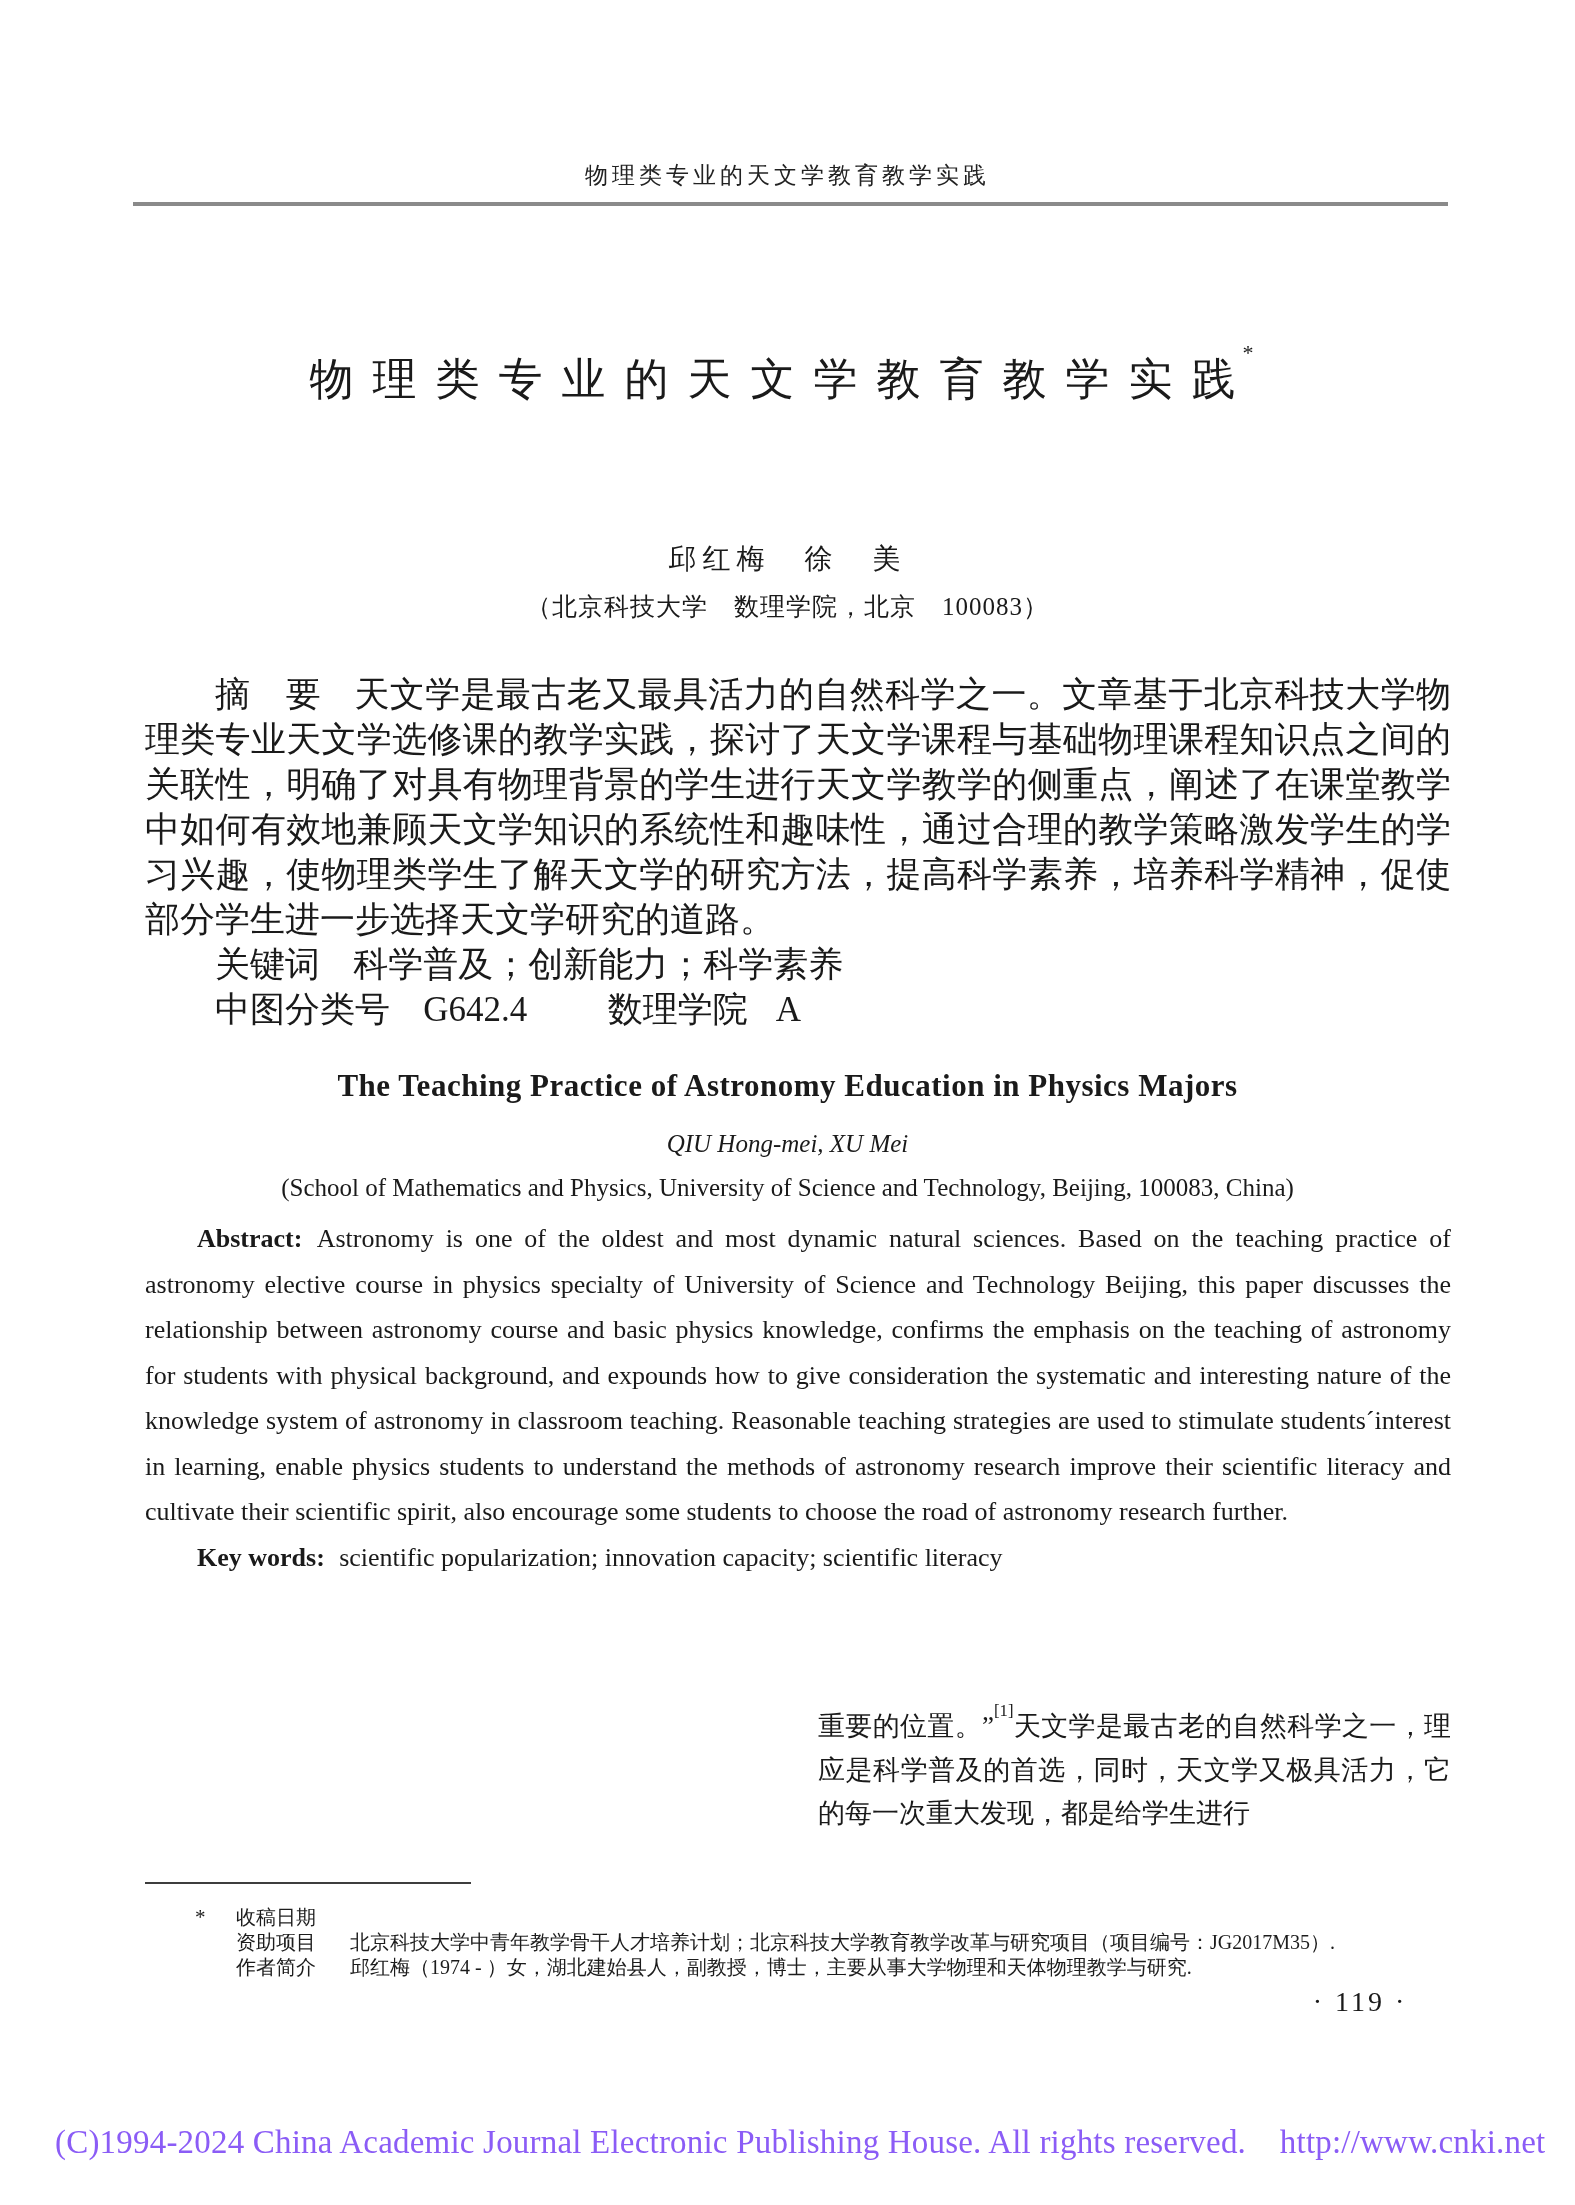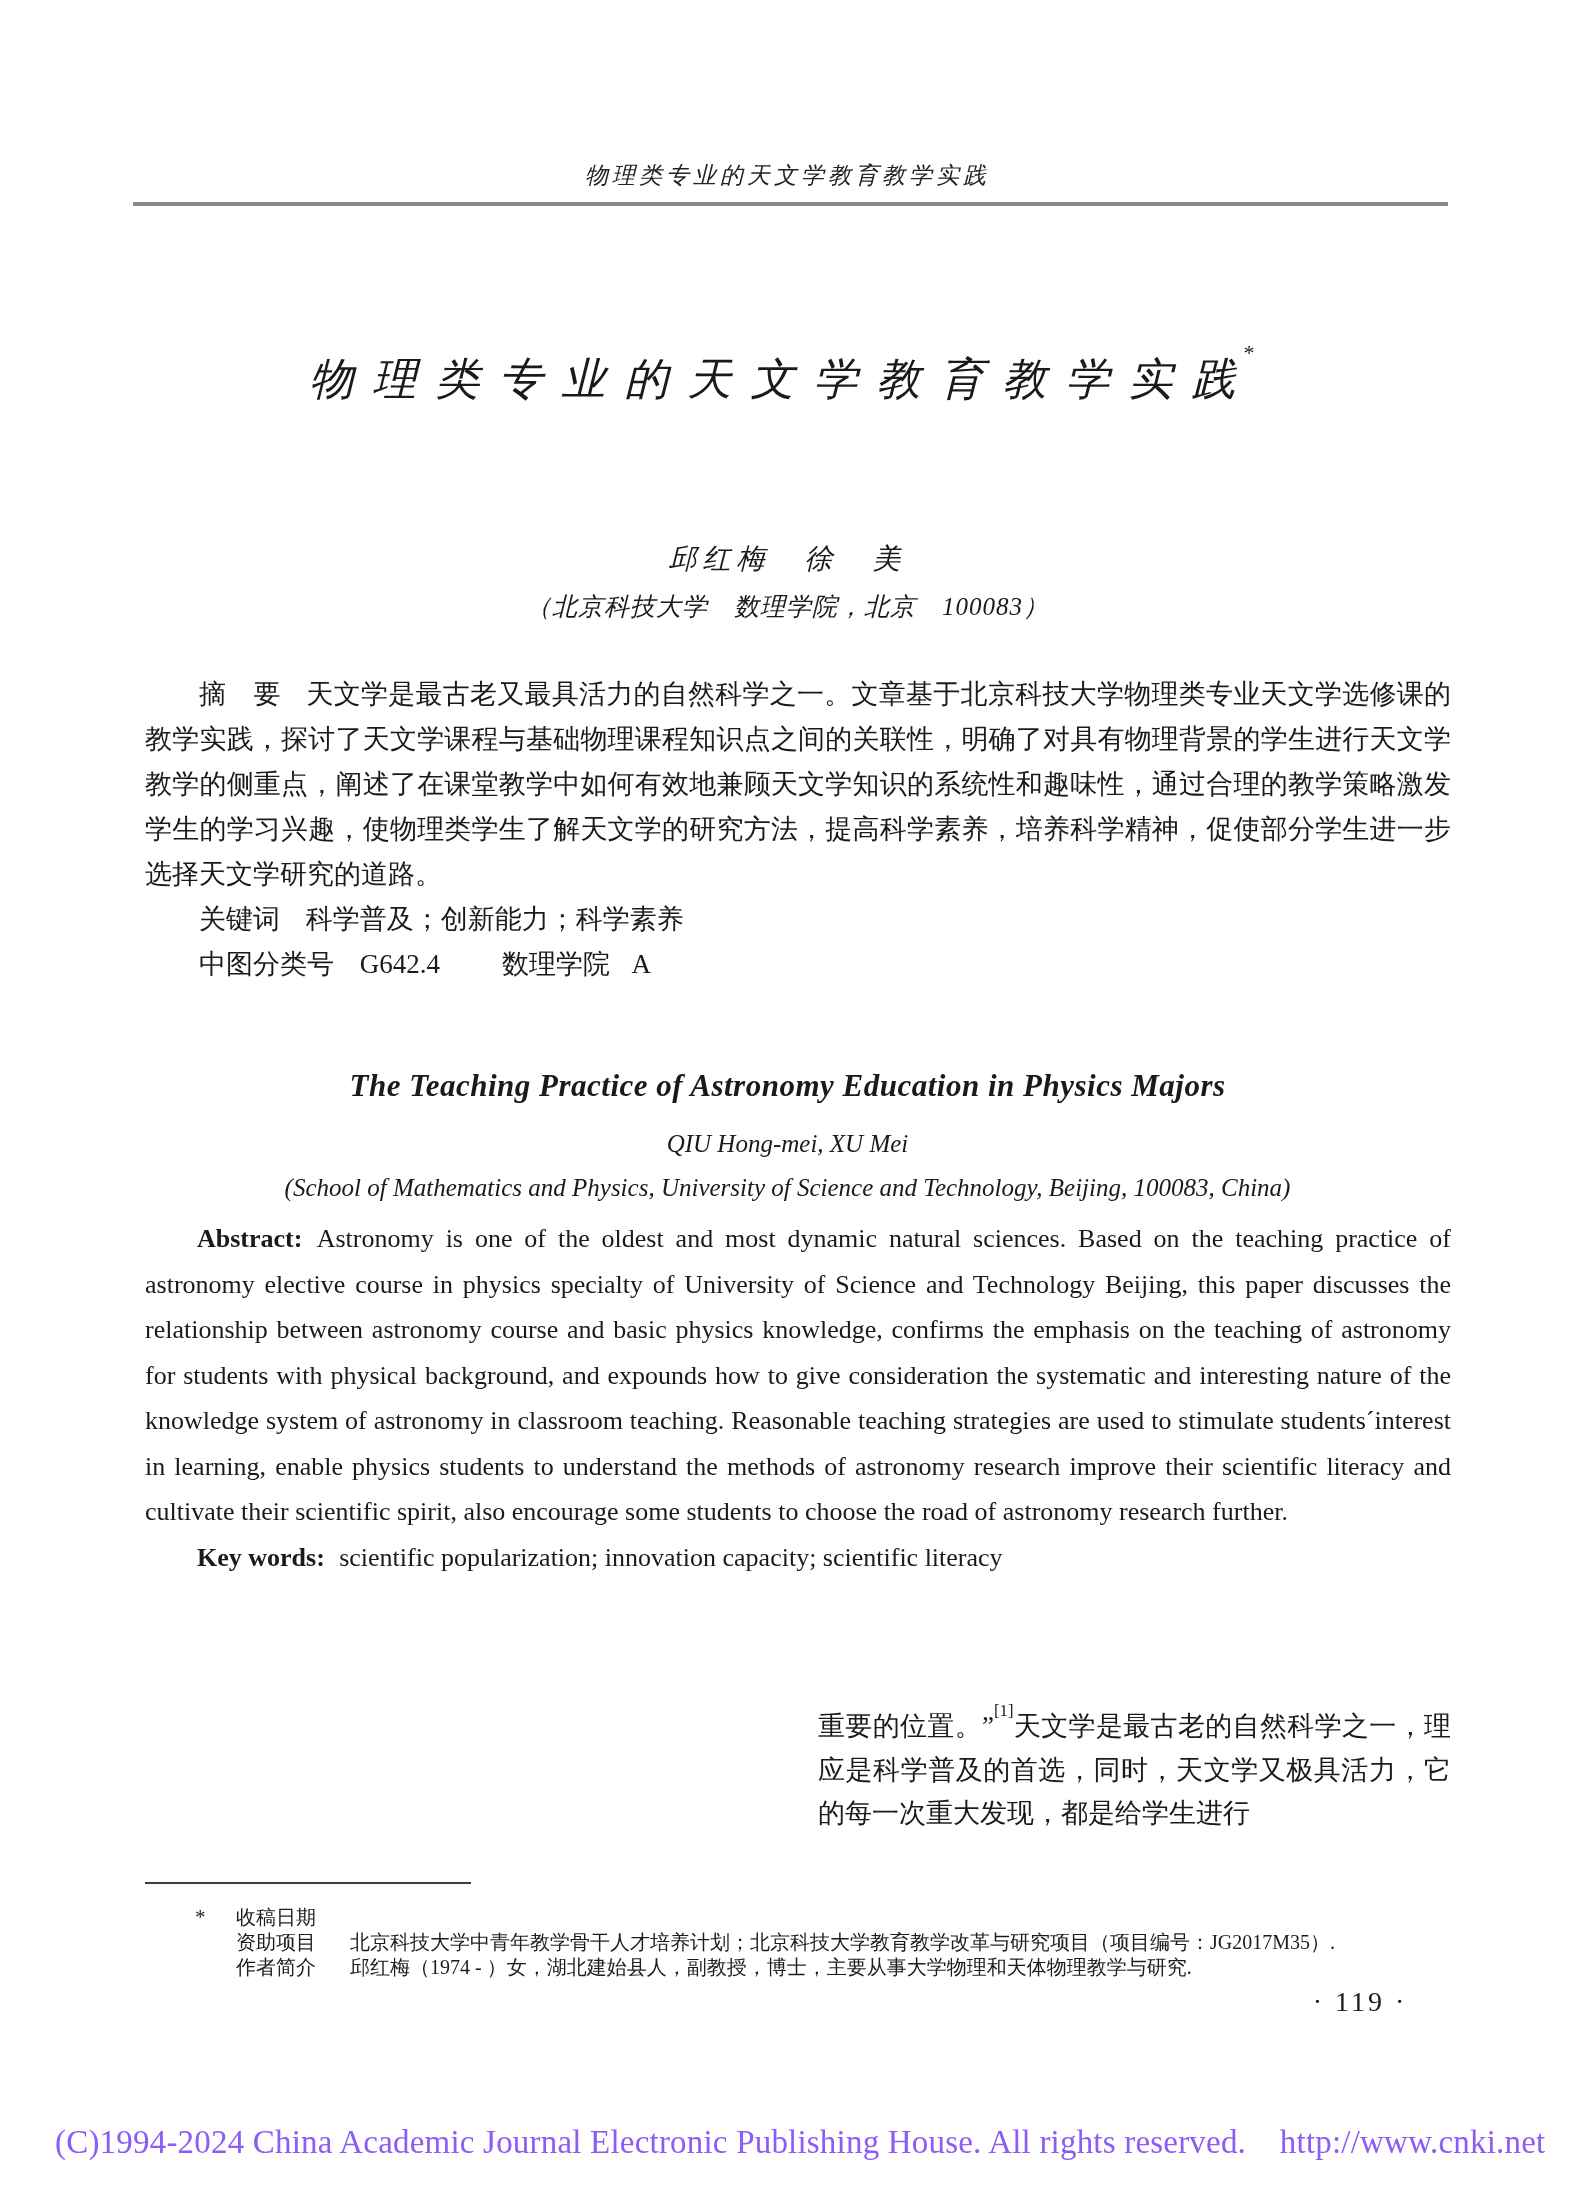--- a/index.html
+++ b/index.html
@@ -7,32 +7,32 @@
   .page{
     position:relative;
     width:1575px;
     height:2205px;
     background:#ffffff;
     font-family:"Liberation Serif","DejaVu Serif",serif;
     color:#1a1a1a;
     overflow:hidden;
   }
   .abs{position:absolute;}
-  .centered{left:0;width:1575px;text-align:center;font-style:italic;}
+  .centered{left:0;width:1575px;text-align:center;}
 
   .running-head{top:160px;font-size:23px;letter-spacing:4px;color:#222;}
   .head-rule{top:202px;left:133px;width:1315px;height:4px;background:#8a8a8a;}
 
   .cn-title{top:350px;font-size:44px;letter-spacing:19px;font-weight:normal;margin:0;}
   .title-star{font-size:22px;letter-spacing:0;position:relative;top:-18px;left:-12px;}
 
   .authors{top:540px;font-size:28px;letter-spacing:6px;}
   .affiliation{top:590px;font-size:25px;letter-spacing:1px;}
 
-  .cn-block{top:672px;left:145px;width:1306px;font-size:27px;line-height:45px;text-align:justify;}
+  .cn-block{top:672px;left:145px;width:1306px;font-size:35px;line-height:45px;text-align:justify;}
   .cn-block p{margin:0;text-indent:2em;}
   .lab{margin-right:0.95em;}
   .gap-left{margin-left:2.3em;margin-right:0.8em;}
   .val-gap{margin-right:0;}
 
   .en-title{top:1068px;font-size:31px;font-weight:bold;letter-spacing:0.5px;}
   .en-authors{top:1130px;font-size:25px;font-style:italic;}
   .en-affiliation{top:1174px;font-size:25px;}
 
   .en-block{top:1216px;left:145px;width:1306px;font-size:26px;line-height:45.5px;text-align:justify;}

